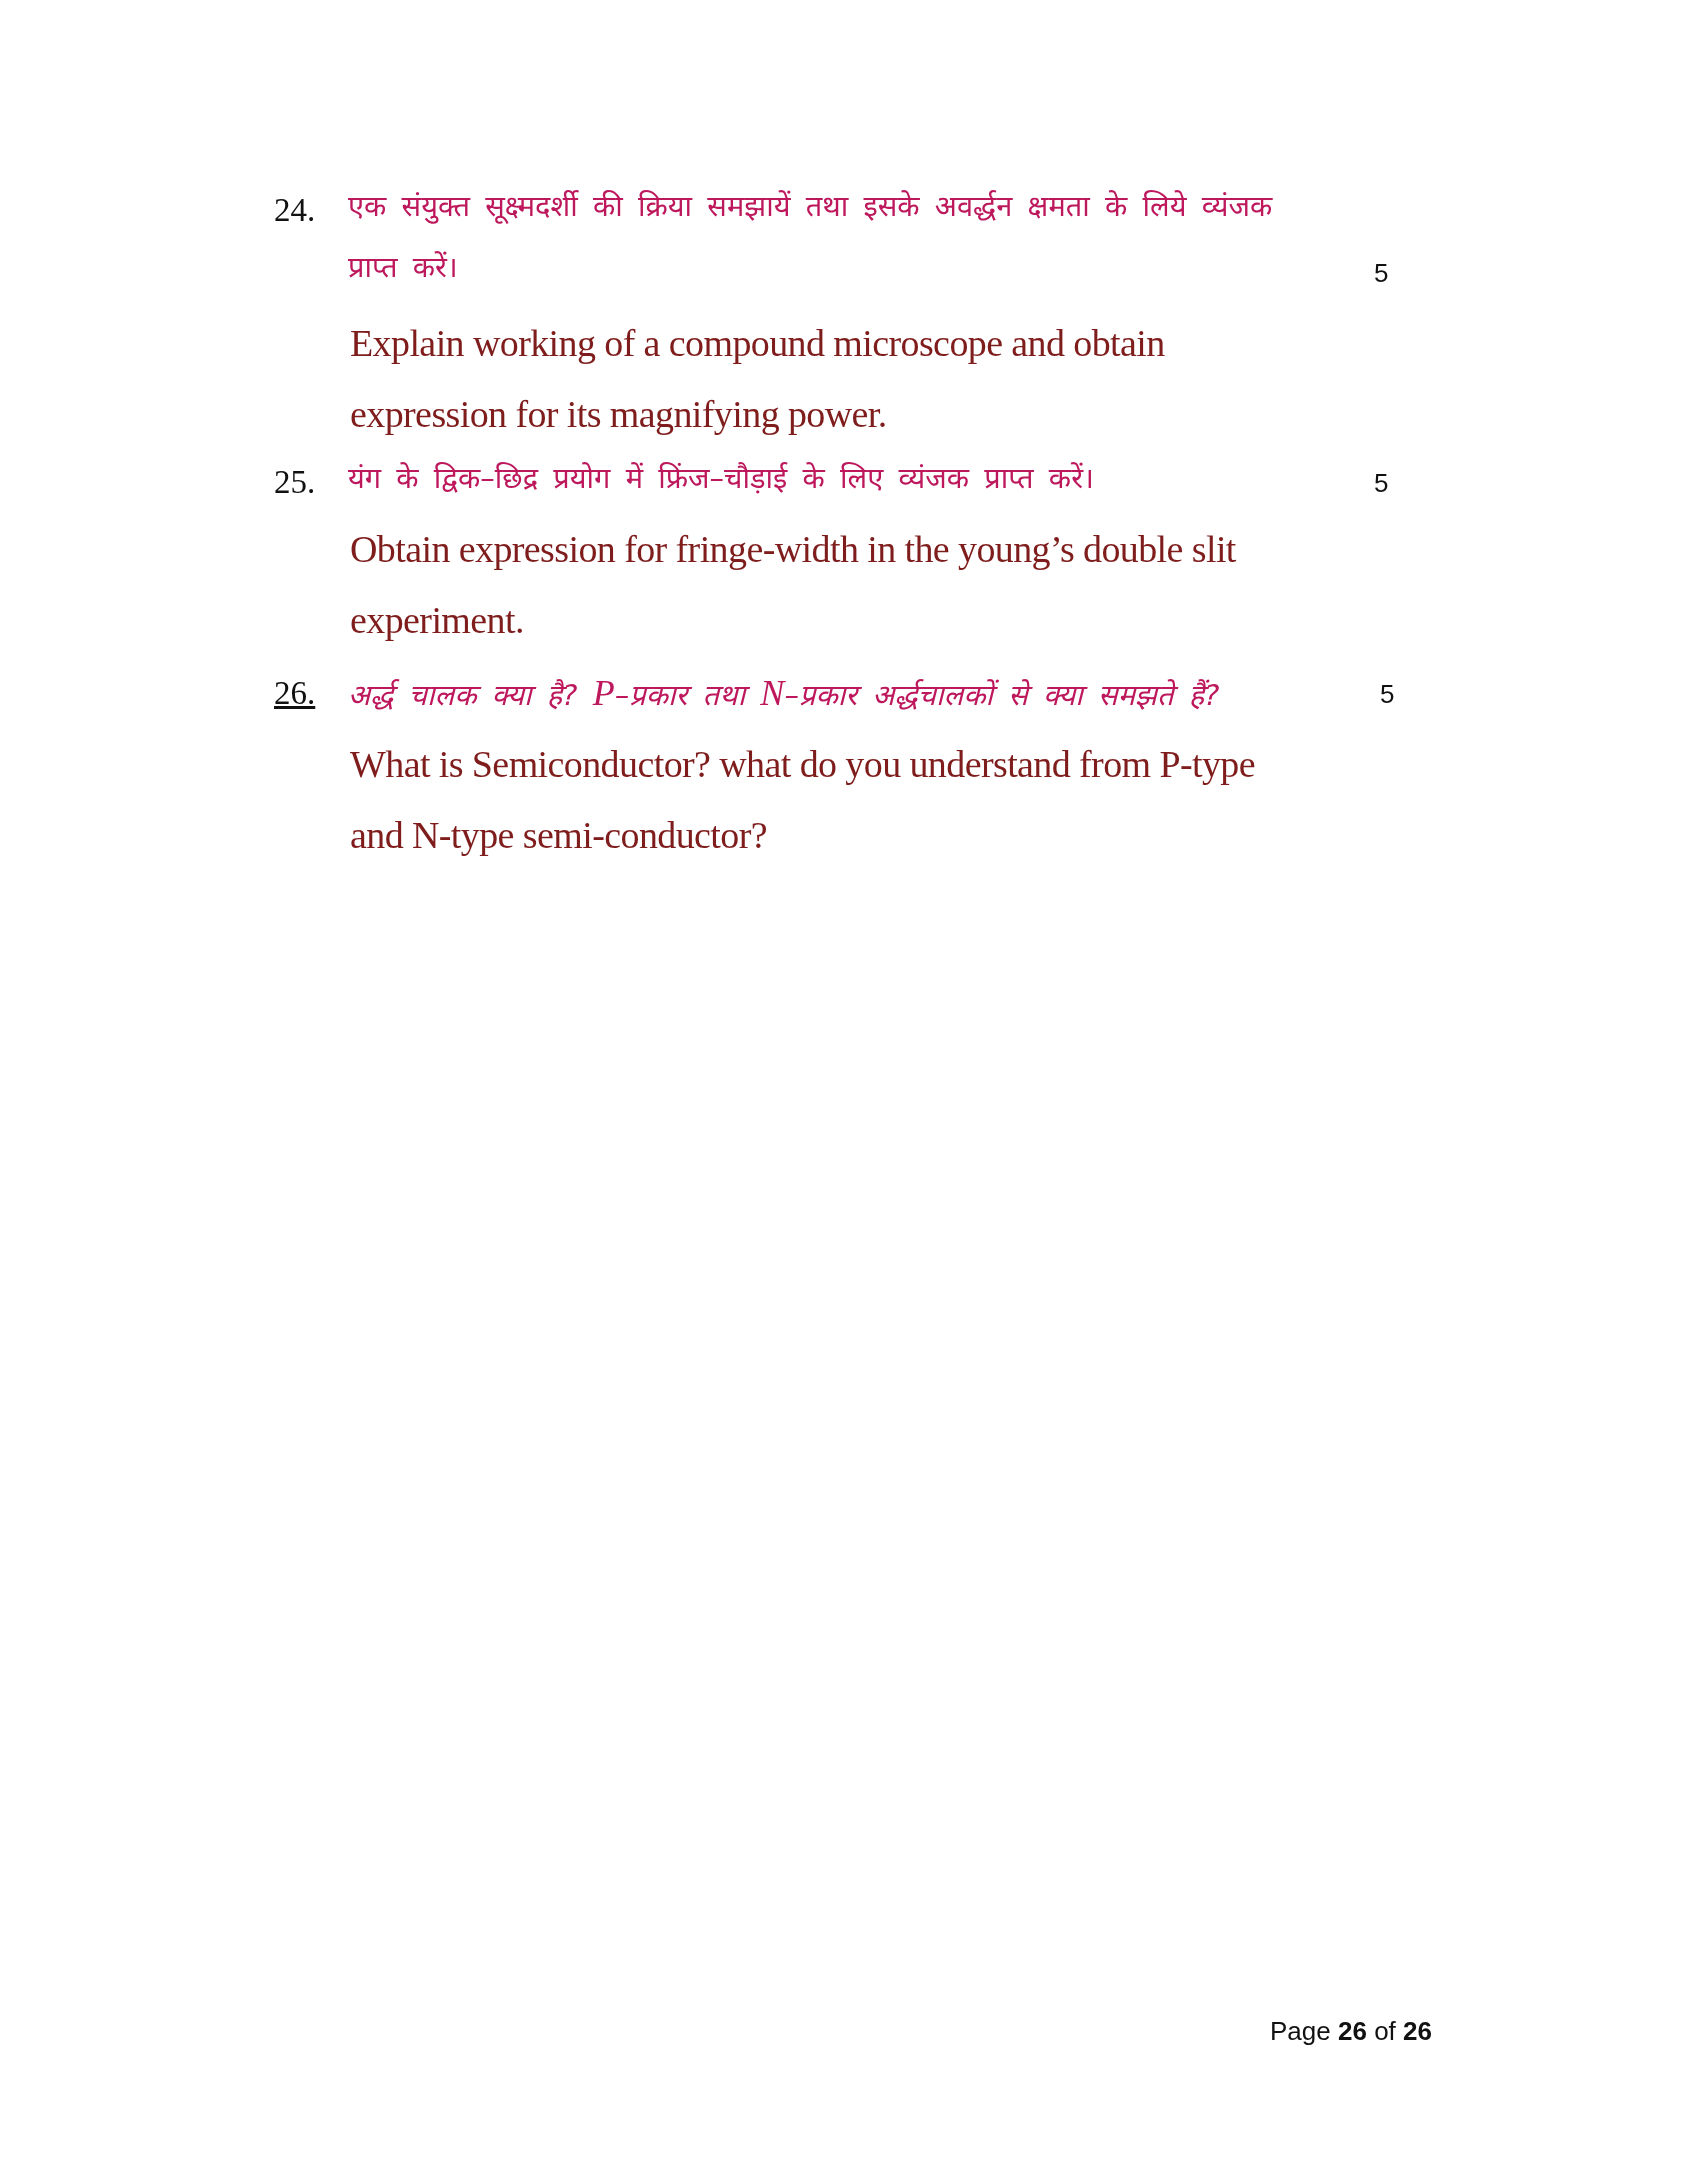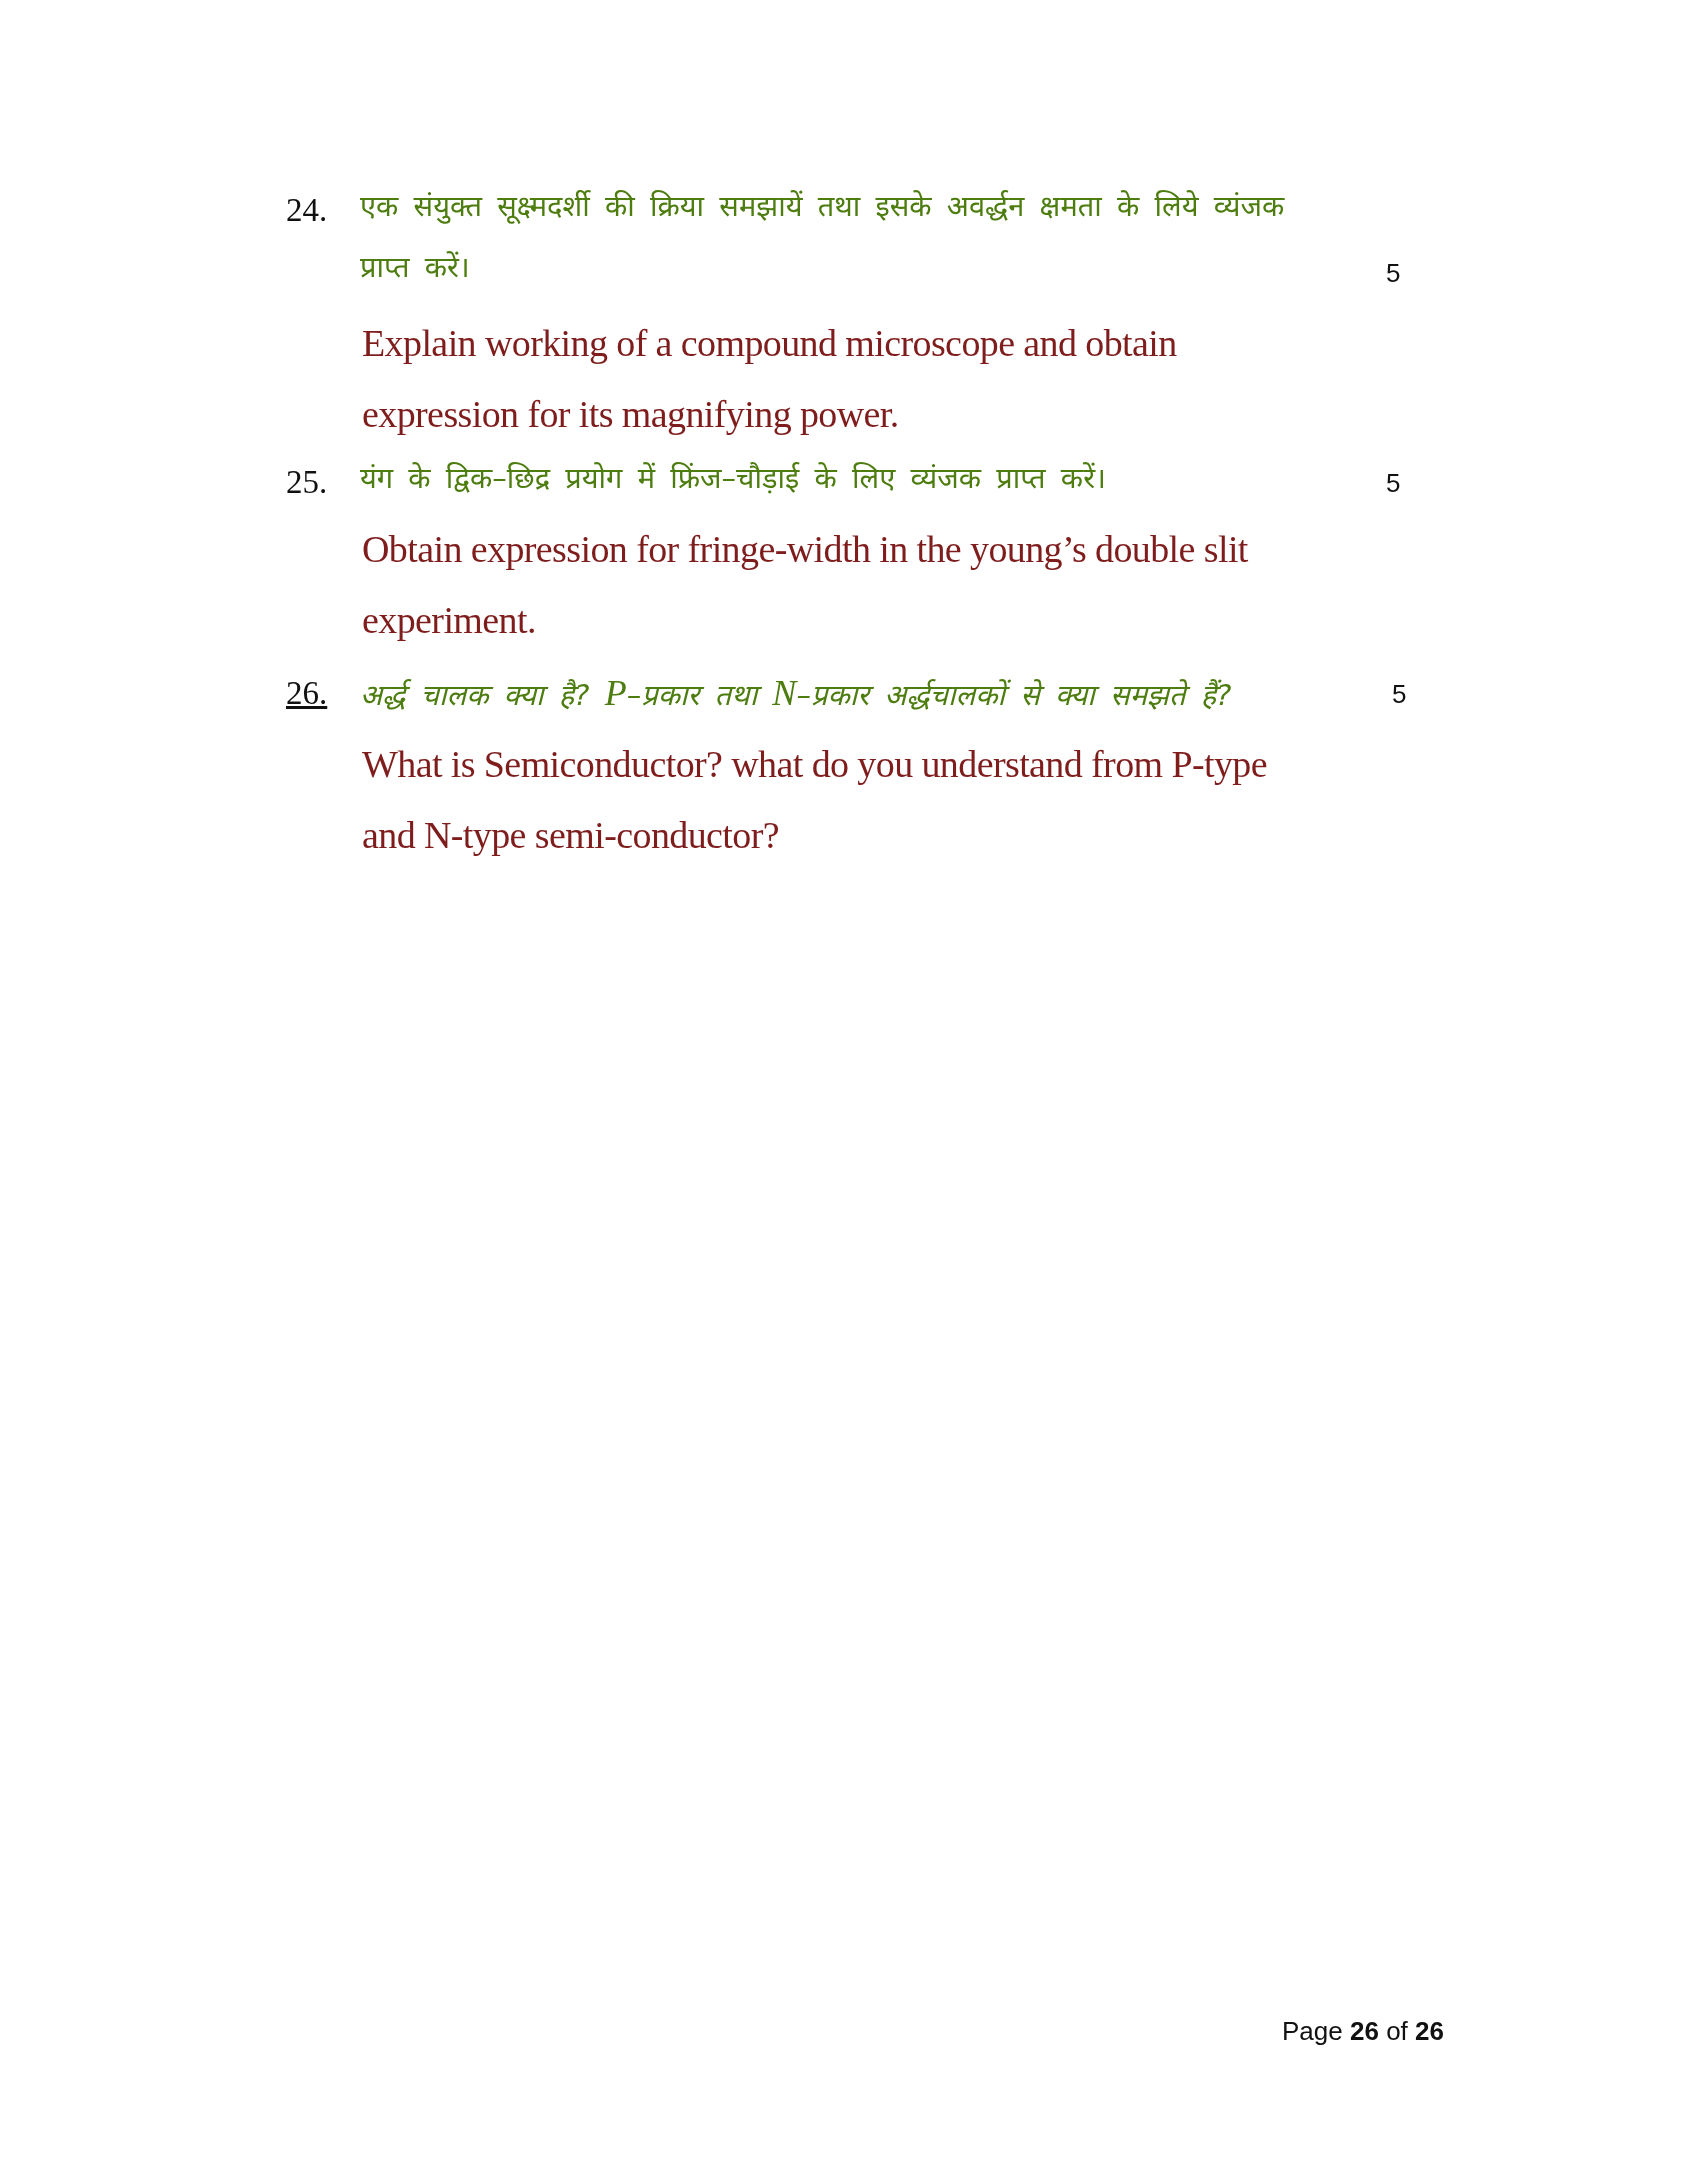--- a/index.html
+++ b/index.html
@@ -9,21 +9,21 @@
   }
   body {
     width: 1683px;
     height: 2178px;
     position: relative;
     overflow: hidden;
     color: #111111;
   }
   .page {
     position: absolute;
-    left: 12px; top: 0;
+    left: 0; top: 0;
     width: 1603px;
     height: 2178px;
     background: #ffffff;
   }
   .line {
     position: absolute;
     white-space: nowrap;
     line-height: 1;
   }
   .qnum {
@@ -32,21 +32,21 @@
     font-family: "Liberation Serif", "DejaVu Serif", serif;
     font-size: 33px;
     line-height: 1;
     color: #111;
   }
   .hindi {
     left: 348px;
     font-family: "DejaVu Sans", "Liberation Sans", sans-serif;
     font-size: 29px;
     word-spacing: 6px;
-    color: #4d7c0f;
+    color: #be185d;
   }
   .hindi .latin {
     font-family: "Liberation Serif", "DejaVu Serif", serif;
     font-size: 36px;
   }
   .eng {
     left: 350px;
     font-family: "Liberation Serif", "DejaVu Serif", serif;
     font-size: 38px;
     letter-spacing: -0.6px;

